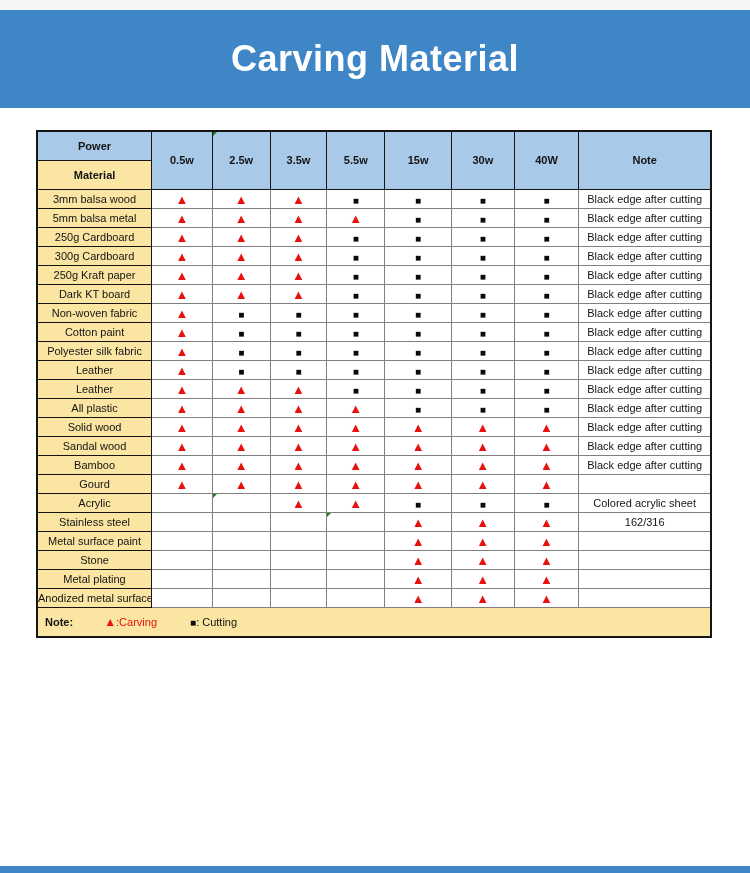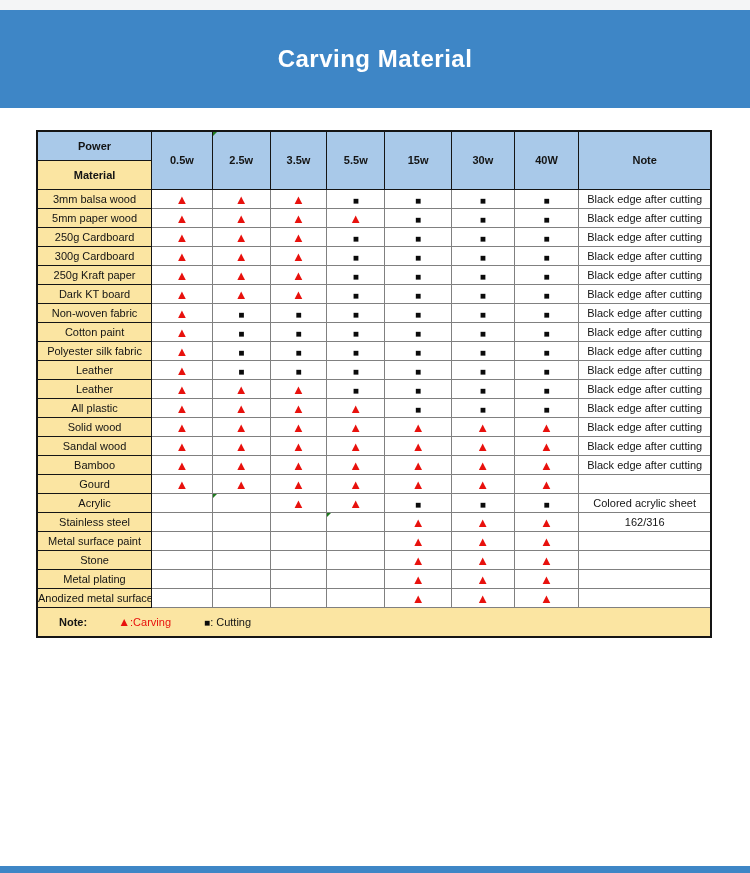--- a/index.html
+++ b/index.html
@@ -11,21 +11,21 @@
   .top-strip {
     position:absolute; top:0; left:0; width:100%; height:10px;
     background:#f4f5f6;
   }
   .banner {
     position:absolute; top:10px; left:0; width:100%; height:98px;
     background:var(--banner-blue, #3e86c6);
     display:flex; align-items:center; justify-content:center;
   }
   .banner-title {
-    color:#ffffff; font-size:24px; font-weight:600; letter-spacing:0.5px; margin:8px;text-align:center;
+    color:#ffffff; font-size:36px; font-weight:600; letter-spacing:0.5px; margin:8px;text-align:center;
   }
   .table-wrap {
     position:absolute; top:130px; left:36px; width:676px;
   }
   table {
     border-collapse:collapse; table-layout:fixed; width:100%;
     border:2px solid #151515;
   }
   th, td { padding:0; overflow:hidden; white-space:nowrap; }
   th.power-h, th.corner, th.note-h {
@@ -49,21 +49,21 @@
   td.note-c {
     border:1px solid #808080; background:#ffffff; text-align:center;
     font-size:11px; color:#141414;
   }
   .tri { color:var(--carving-red, #e8110d); font-size:13px; line-height:1; }
   .sq  { color:var(--cutting-black, #0b0b0b); font-size:10px; line-height:1; }
   tr.legend-row { height:30px; }
   td.legend {
     background:var(--yellow, #fbe5a2);
     border:1.5px solid #151515;
-    font-size:11px; color:#141414; text-align:left; padding-left:21px;
+    font-size:11px; color:#141414; text-align:left; padding-left:7px;
   }
   .legend-label { font-weight:bold; }
   .legend-carving { color:var(--carving-red, #e8110d); margin-left:28px; }
   .legend-cutting { color:#141414; margin-left:30px; }
   .legend .tri { font-size:12px; }
   .legend .sq { font-size:10px; }
   .marker {
     position:absolute; top:0; left:0; width:0; height:0;
     border-top:4px solid #1e7a1e; border-right:4px solid transparent;
   }
@@ -116,21 +116,21 @@
           <td class="sym"><span class="tri">▲</span></td>
           <td class="sym"><span class="tri">▲</span></td>
           <td class="sym"><span class="tri">▲</span></td>
           <td class="sym"><span class="sq">■</span></td>
           <td class="sym"><span class="sq">■</span></td>
           <td class="sym"><span class="sq">■</span></td>
           <td class="sym"><span class="sq">■</span></td>
           <td class="note-c">Black edge after cutting</td>
         </tr>
         <tr class="data-row">
-          <td class="mat">5mm paper wood</td>
+          <td class="mat">5mm balsa metal</td>
           <td class="sym"><span class="tri">▲</span></td>
           <td class="sym"><span class="tri">▲</span></td>
           <td class="sym"><span class="tri">▲</span></td>
           <td class="sym"><span class="tri">▲</span></td>
           <td class="sym"><span class="sq">■</span></td>
           <td class="sym"><span class="sq">■</span></td>
           <td class="sym"><span class="sq">■</span></td>
           <td class="note-c">Black edge after cutting</td>
         </tr>
         <tr class="data-row">

